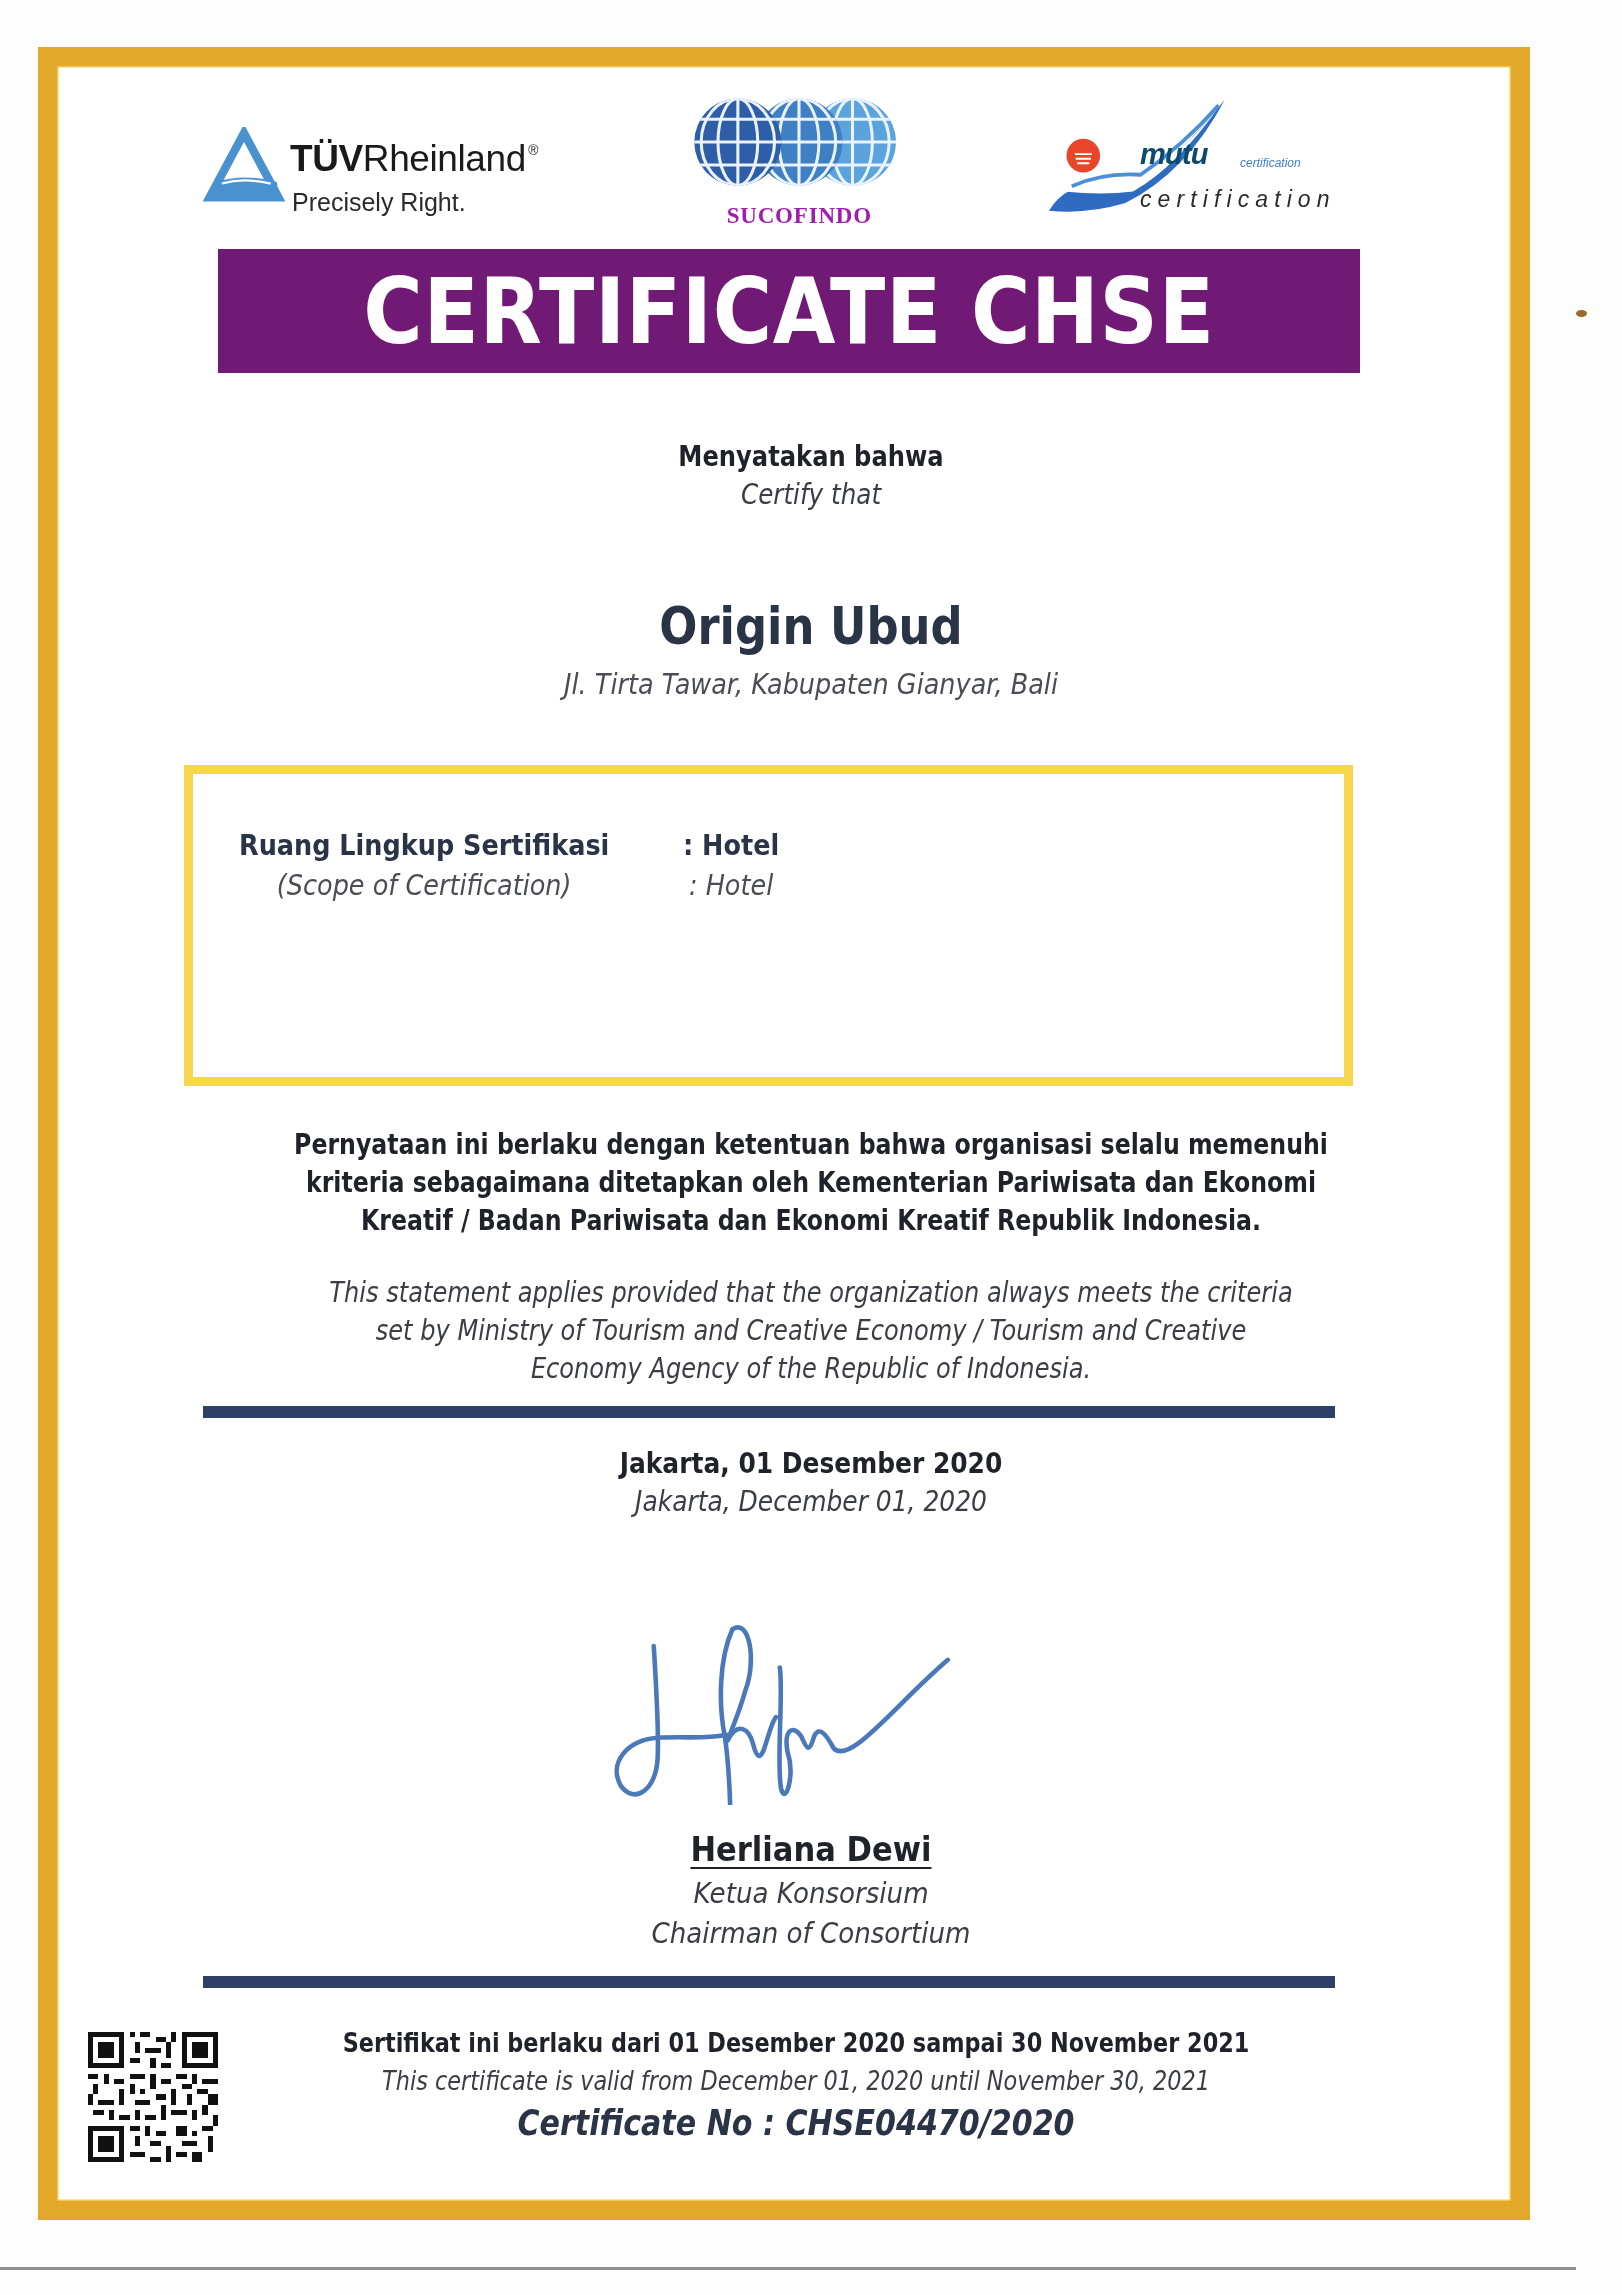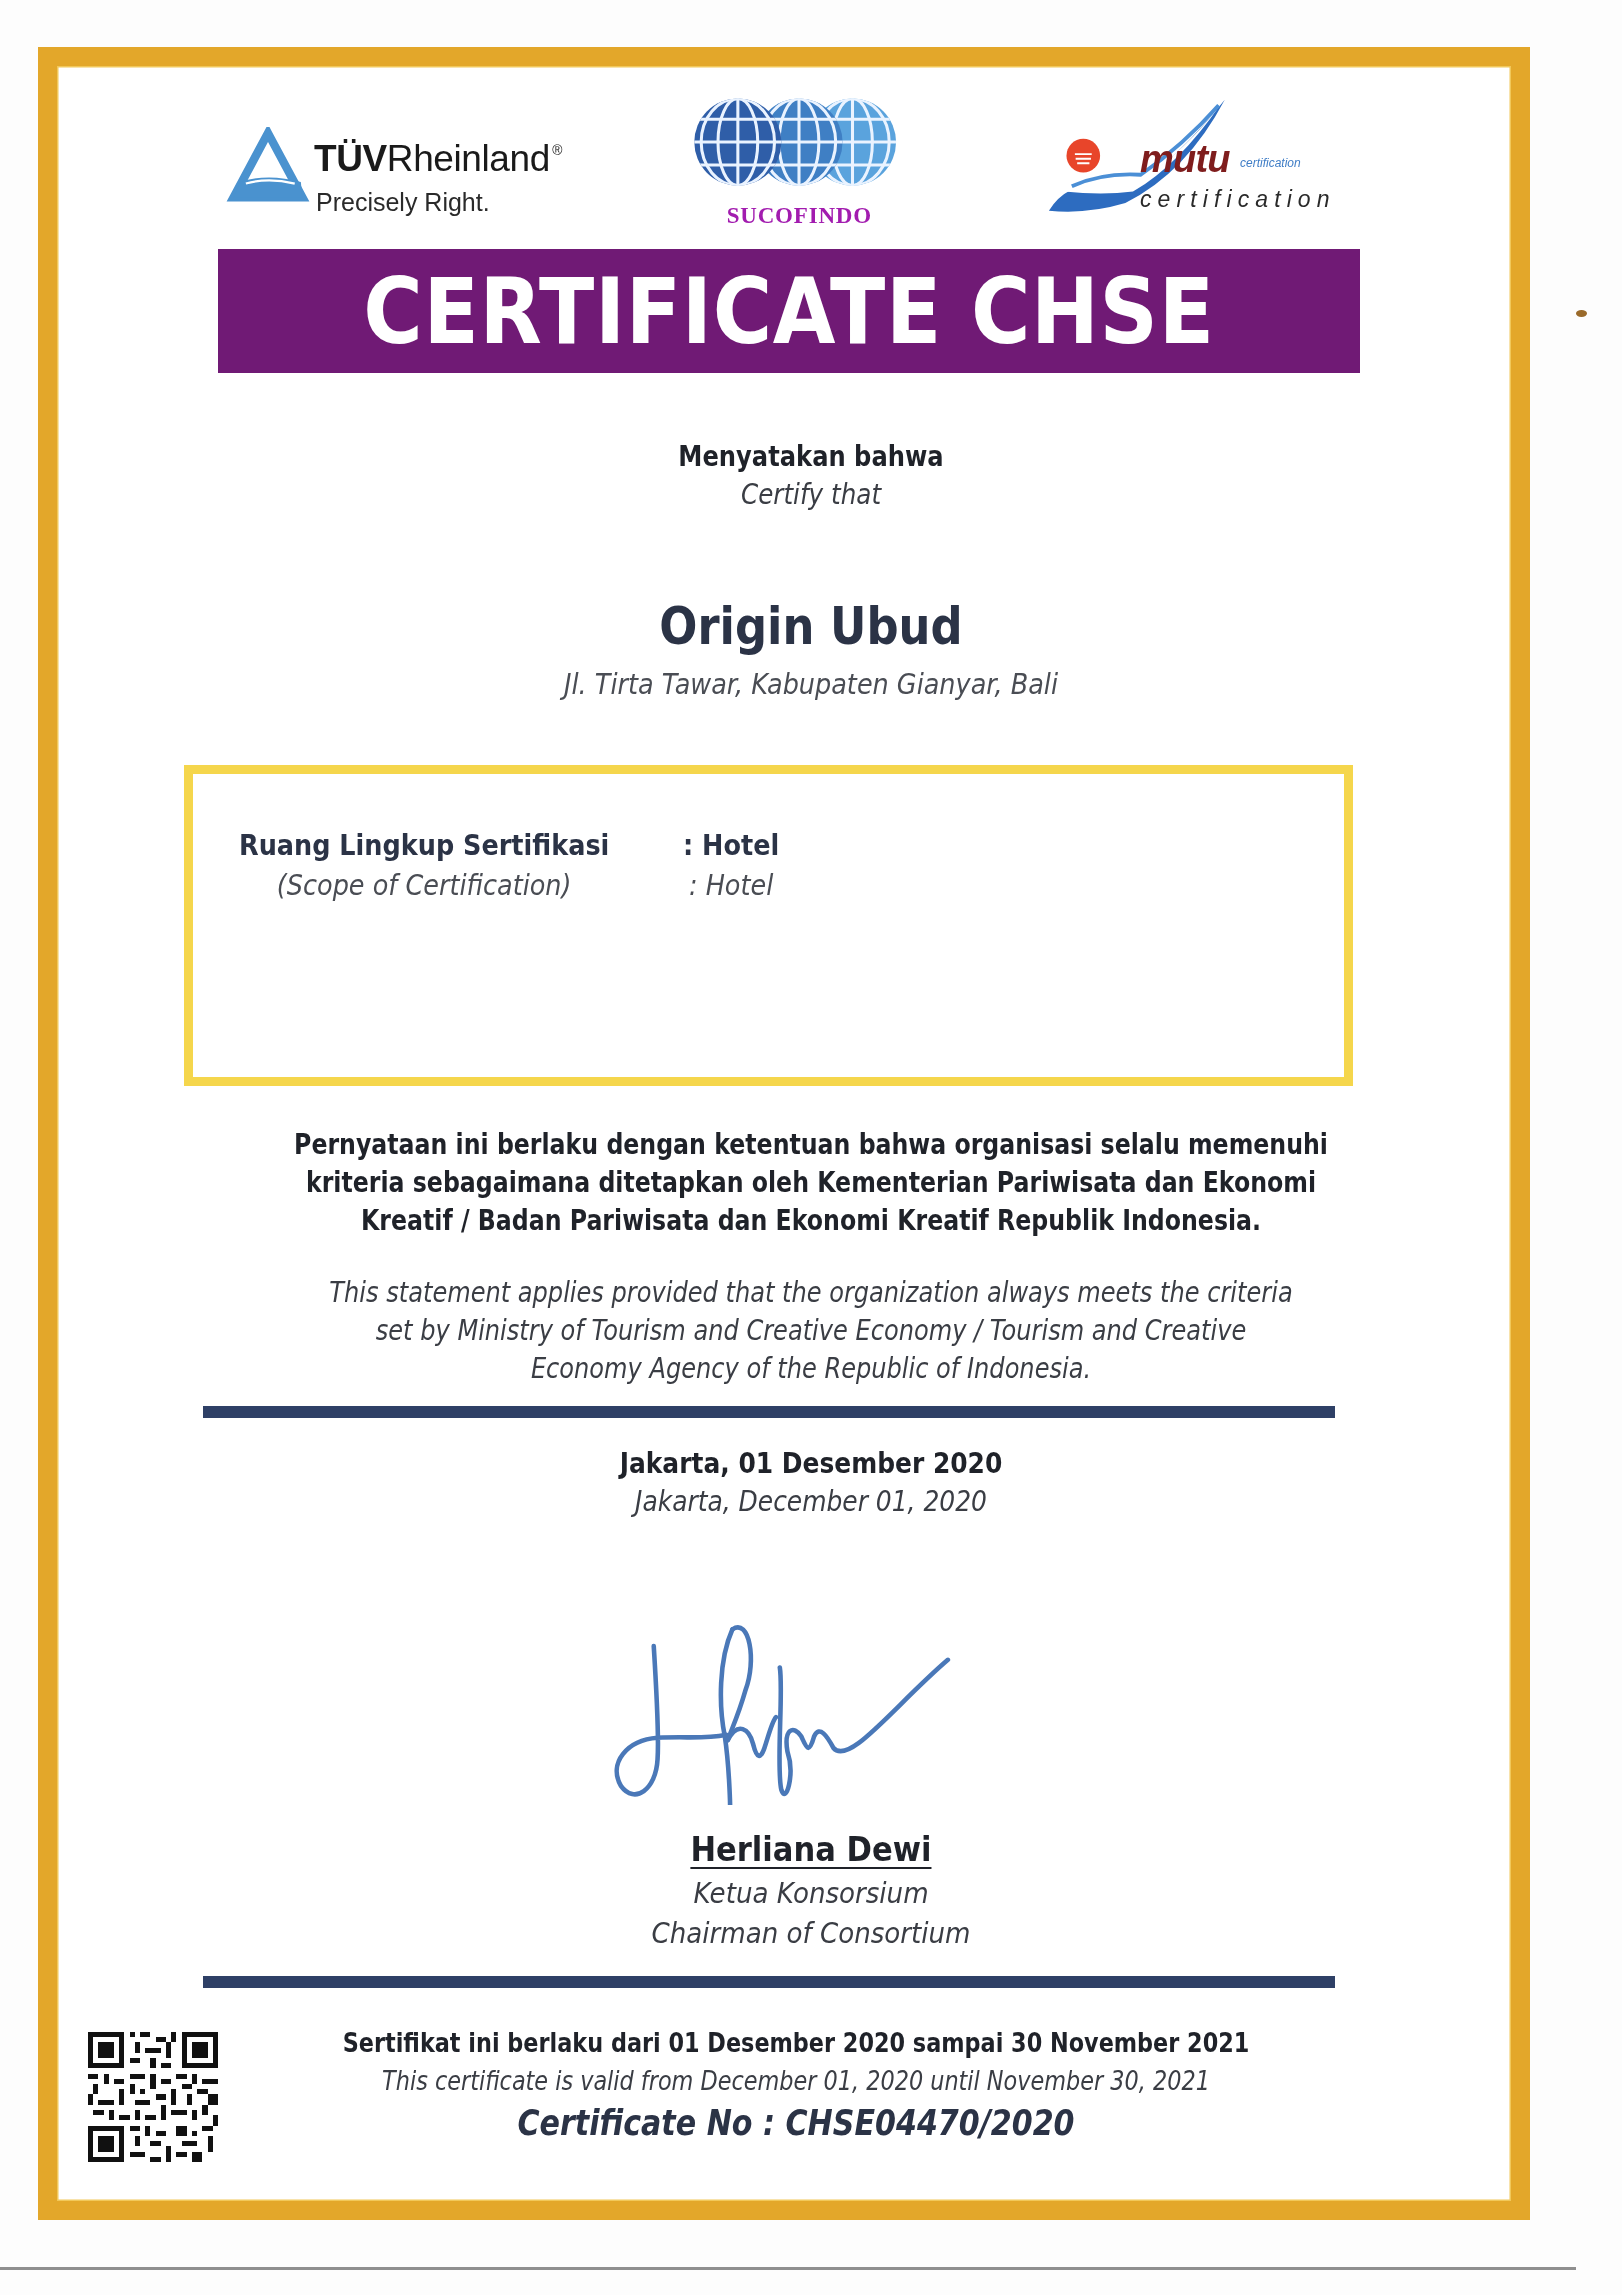--- a/index.html
+++ b/index.html
@@ -15,29 +15,29 @@
     box-shadow: inset 0 0 0 1.5px #f1c85a;
   }
   .bottom-rule {
     position:absolute; left:0; top:2267px; width:1576px; height:3.1px;
     background:#8f8f8f;
   }
   .speck { position:absolute; background:#9a6a2a; border-radius:50%; }
 
   
   .logo { position:absolute; }
-  .tuv { left:226px; top:115px; width:398px; height:115px; }
+  .tuv { left:202px; top:115px; width:398px; height:115px; }
   .tuv .tuv-name { position:absolute; left:88px; top:23px; font-family:"Liberation Sans", sans-serif; font-size:37px; color:#1a1a1a; letter-spacing:-0.4px; }
   .tuv .tuv-name b { font-weight:bold; }
   .tuv .reg { font-size:13.8px; vertical-align:top; position:relative; top:4.6px; margin-left:2.3px; }
   .tuv .tuv-tag { position:absolute; left:90px; top:73px; font-family:"Liberation Sans", sans-serif; font-size:25px; color:#2a2a2a; }
   .suco { left:692px; top:96px; width:214px; height:138px; }
   .suco .suco-name { position:absolute; left:3.8px; top:107px; width:207px; text-align:center; font-family:Liberation Serif, serif; font-weight:bold; font-size:23px; letter-spacing:0.8px; color:#a21caf; }
   .mutu { left:1041px; top:96px; width:337px; height:130px; }
-  .mutu .mutu-big { position:absolute; left:99px; top:42px; font-family:"Liberation Sans", sans-serif; font-weight:bold; font-style:italic; font-size:38px; color:#7f1d1d; letter-spacing:-0.8px; }
+  .mutu .mutu-big { position:absolute; left:99px; top:42px; font-family:"Liberation Sans", sans-serif; font-weight:bold; font-style:italic; font-size:29px; color:#0c4a6e; letter-spacing:-0.8px; }
   .mutu .mutu-cert { position:absolute; left:199px; top:60px; font-family:"Liberation Sans", sans-serif; font-style:italic; font-size:12px; color:#3f7dc6; }
   .mutu .mutu-intl { position:absolute; left:99px; top:90px; font-family:"Liberation Sans", sans-serif; font-style:italic; font-size:23px; letter-spacing:6.1px; color:#2a2a2a; }
 
   
   .banner {
     position:absolute; left:218px; top:249px; width:1142px; height:124px;
     background:#701a75; display:flex; align-items:center; justify-content:center;
   }
   .banner-title {
     color:#ffffff; font-family:"DejaVu Sans", sans-serif; font-weight:bold;

